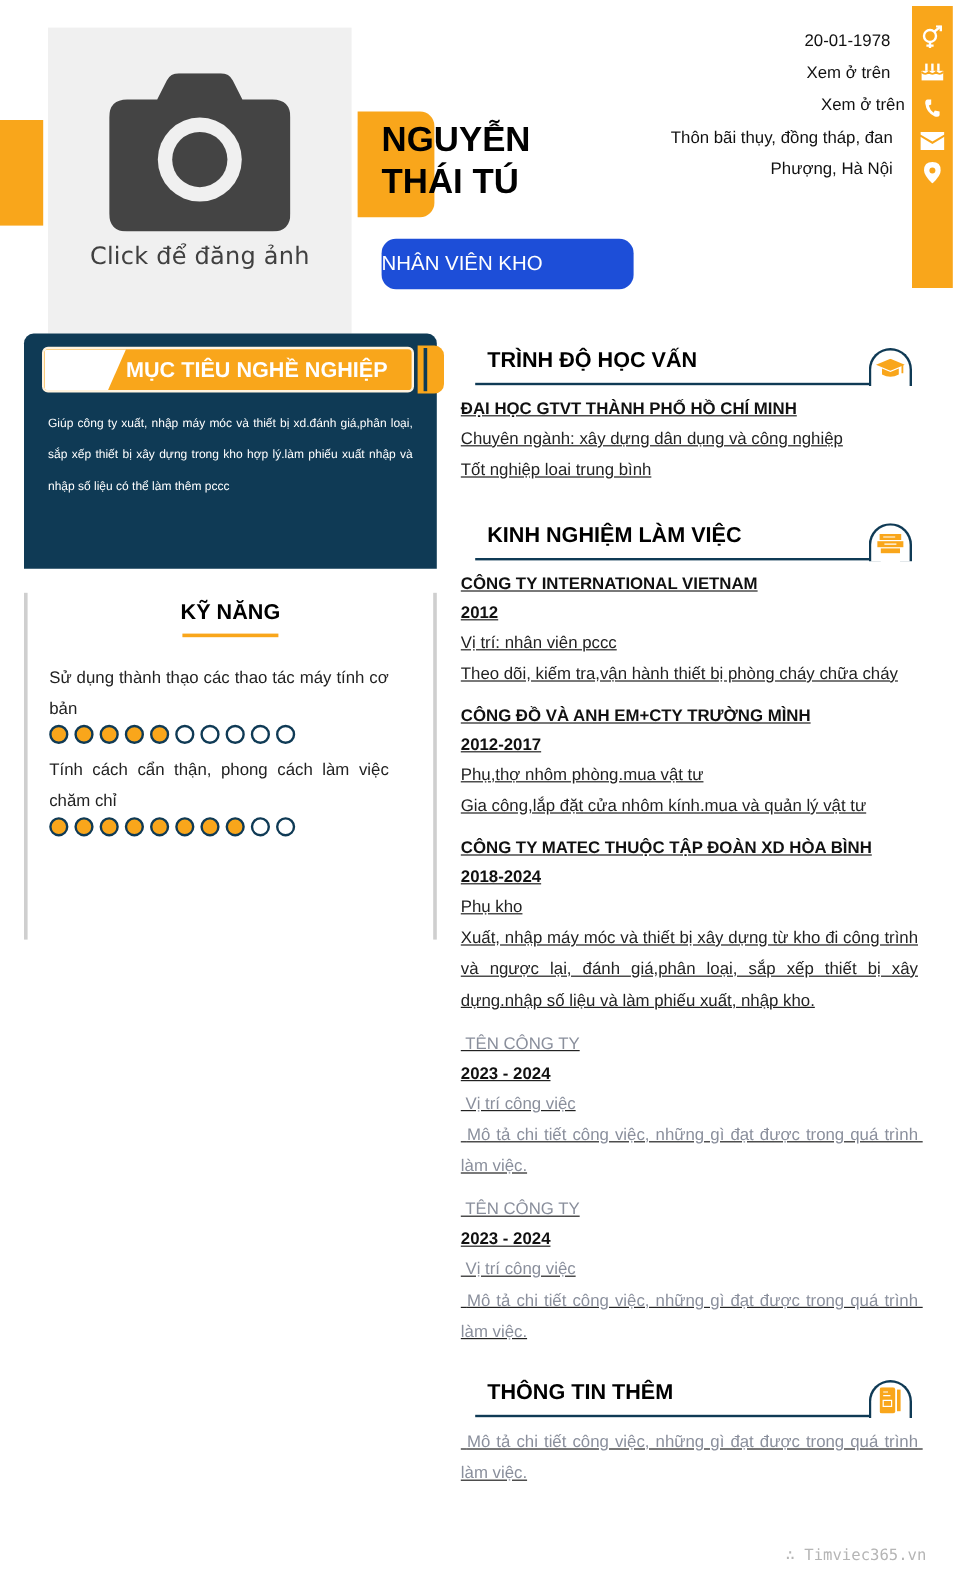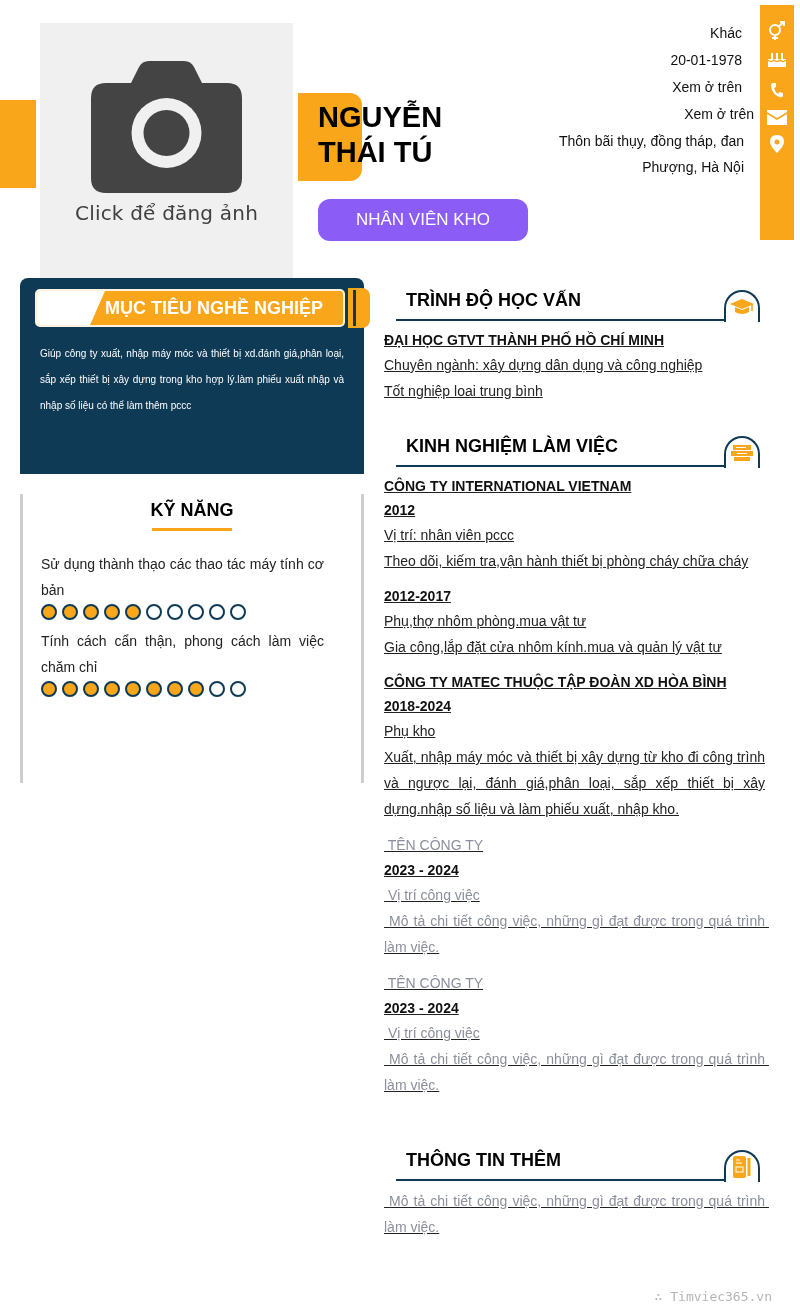--- a/index.html
+++ b/index.html
@@ -9,21 +9,21 @@
   .abs { position: absolute; }
 
   
   .left-accent { left: 0; top: 100px; width: 36px; height: 88px; background: #f9a61b; }
   .photo { left: 40px; top: 23px; width: 253px; height: 255px; background: #f0f0f0; cursor: pointer; }
   .photo svg { position: absolute; left: 51px; top: 38px; }
   .photo .photo-label { position: absolute; left: 0; width: 253px; top: 178px; text-align: center; font-family: "DejaVu Sans", sans-serif; font-size: 20px; color: #404040; letter-spacing: 0.2px; }
 
   .name-accent { left: 298px; top: 93px; width: 64px; height: 88px; background: #f9a61b; border-radius: 0 12px 12px 0; }
   .name { left: 318px; top: 100px; width: 200px; font-size: 29px; font-weight: bold; line-height: 35px; color: #000; }
-  .job-btn { left: 318px; top: 199px; width: 210px; height: 42px; background: #8b5cf6; border-radius: 12px; color: #fff; font-size: 17px; line-height: 42px; text-align: center; }
+  .job-btn { left: 318px; top: 199px; width: 210px; height: 42px; background: #1d4ed8; border-radius: 12px; color: #fff; font-size: 17px; line-height: 42px; text-align: left; }
 
   .contact { right: 56px; top: 20px; width: 300px; text-align: right; font-size: 14px; color: #111; }
   .contact .row { height: 27px; line-height: 26px; }
   .contact .row.addr { height: auto; line-height: 26px; }
   .side-bar { left: 760px; top: 5px; width: 34px; height: 235px; background: #f9a61b; }
   .side-bar .ico { position: absolute; left: 6px; width: 22px; height: 22px; display: flex; align-items: center; justify-content: center; }
 
   
   .objective { left: 20px; top: 278px; width: 344px; height: 196px; background: #0f3a55; border-radius: 8px 8px 0 0; }
   .obj-tab-right { left: 348px; top: 288px; width: 22px; height: 40px; background: #f9a61b; border-radius: 0 8px 8px 0; }
@@ -74,21 +74,20 @@
 </div>
 
 <div class="abs name-accent"></div>
 <div class="abs name">
   <div>NGUYỄN</div>
   <div>THÁI TÚ</div>
 </div>
 <div class="abs job-btn">NHÂN VIÊN KHO</div>
 
 <div class="abs contact">
-  <div class="row" style="padding-right:2px">Khác</div>
   <div class="row" style="padding-right:2px">20-01-1978</div>
   <div class="row" style="padding-right:2px">Xem ở trên</div>
   <div class="row" style="padding-right:-10px;margin-right:-10px">Xem ở trên</div>
   <div class="row addr">Thôn bãi thụy, đồng tháp, đan</div>
   <div class="row addr">Phượng, Hà Nội</div>
 </div>
 
 <div class="abs side-bar">
   <span class="ico" style="top:15px">
     <svg width="18" height="20" viewBox="0 0 18 20">
@@ -204,20 +203,21 @@
 </div>
 <div class="abs rcol" style="top:474px">
   <div>
     <div class="b">CÔNG TY INTERNATIONAL VIETNAM</div>
     <div class="b">2012</div>
     <div class="p">Vị trí: nhân viên pccc</div>
     <div class="p j">Theo dõi, kiếm tra,vận hành thiết bị phòng cháy chữa cháy</div>
   </div>
   <div class="gap"></div>
   <div>
+    <div class="b">CÔNG ĐỒ VÀ ANH EM+CTY TRƯỜNG MÌNH</div>
     <div class="b">2012-2017</div>
     <div class="p">Phụ,thợ nhôm phòng.mua vật tư</div>
     <div class="p j">Gia công,lắp đặt cửa nhôm kính.mua và quản lý vật tư</div>
   </div>
   <div class="gap"></div>
   <div>
     <div class="b">CÔNG TY MATEC THUỘC TẬP ĐOÀN XD HÒA BÌNH</div>
     <div class="b">2018-2024</div>
     <div class="p">Phụ kho</div>
     <div class="p j">Xuất, nhập máy móc và thiết bị xây dựng từ kho đi công trình và ngược lại, đánh giá,phân loại, sắp xếp thiết bị xây dựng.nhập số liệu và làm phiếu xuất, nhập kho.</div>

